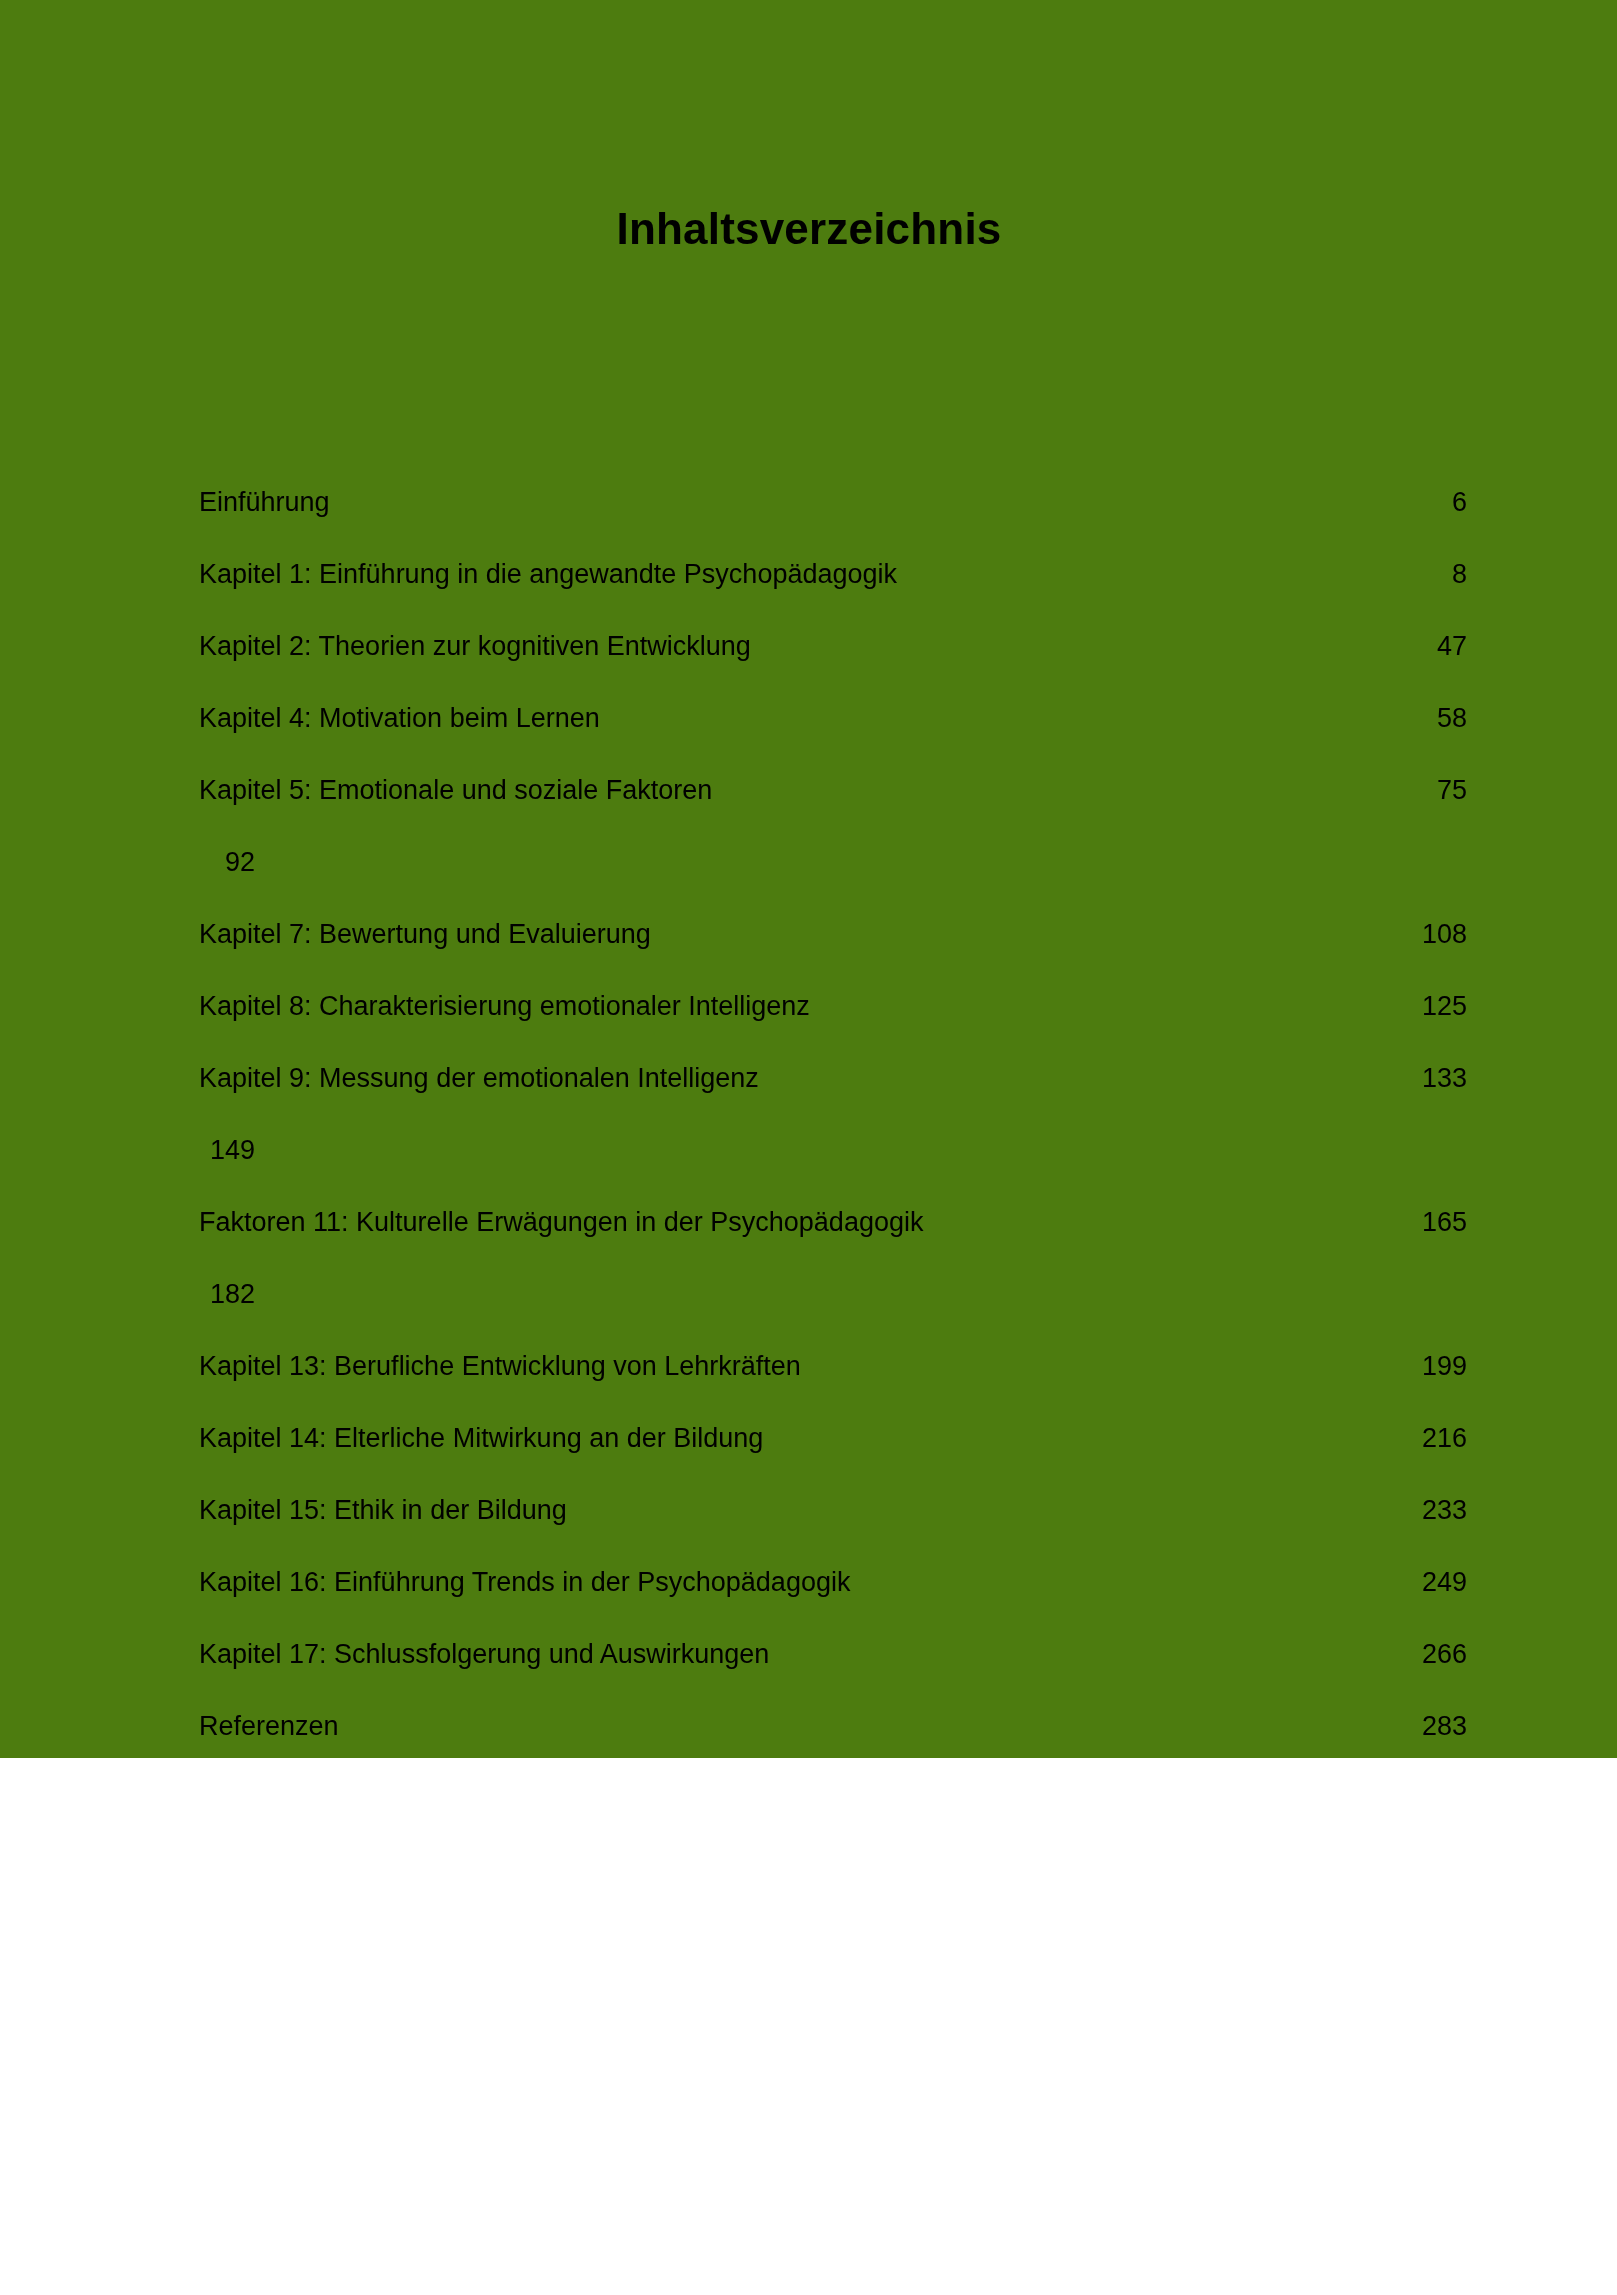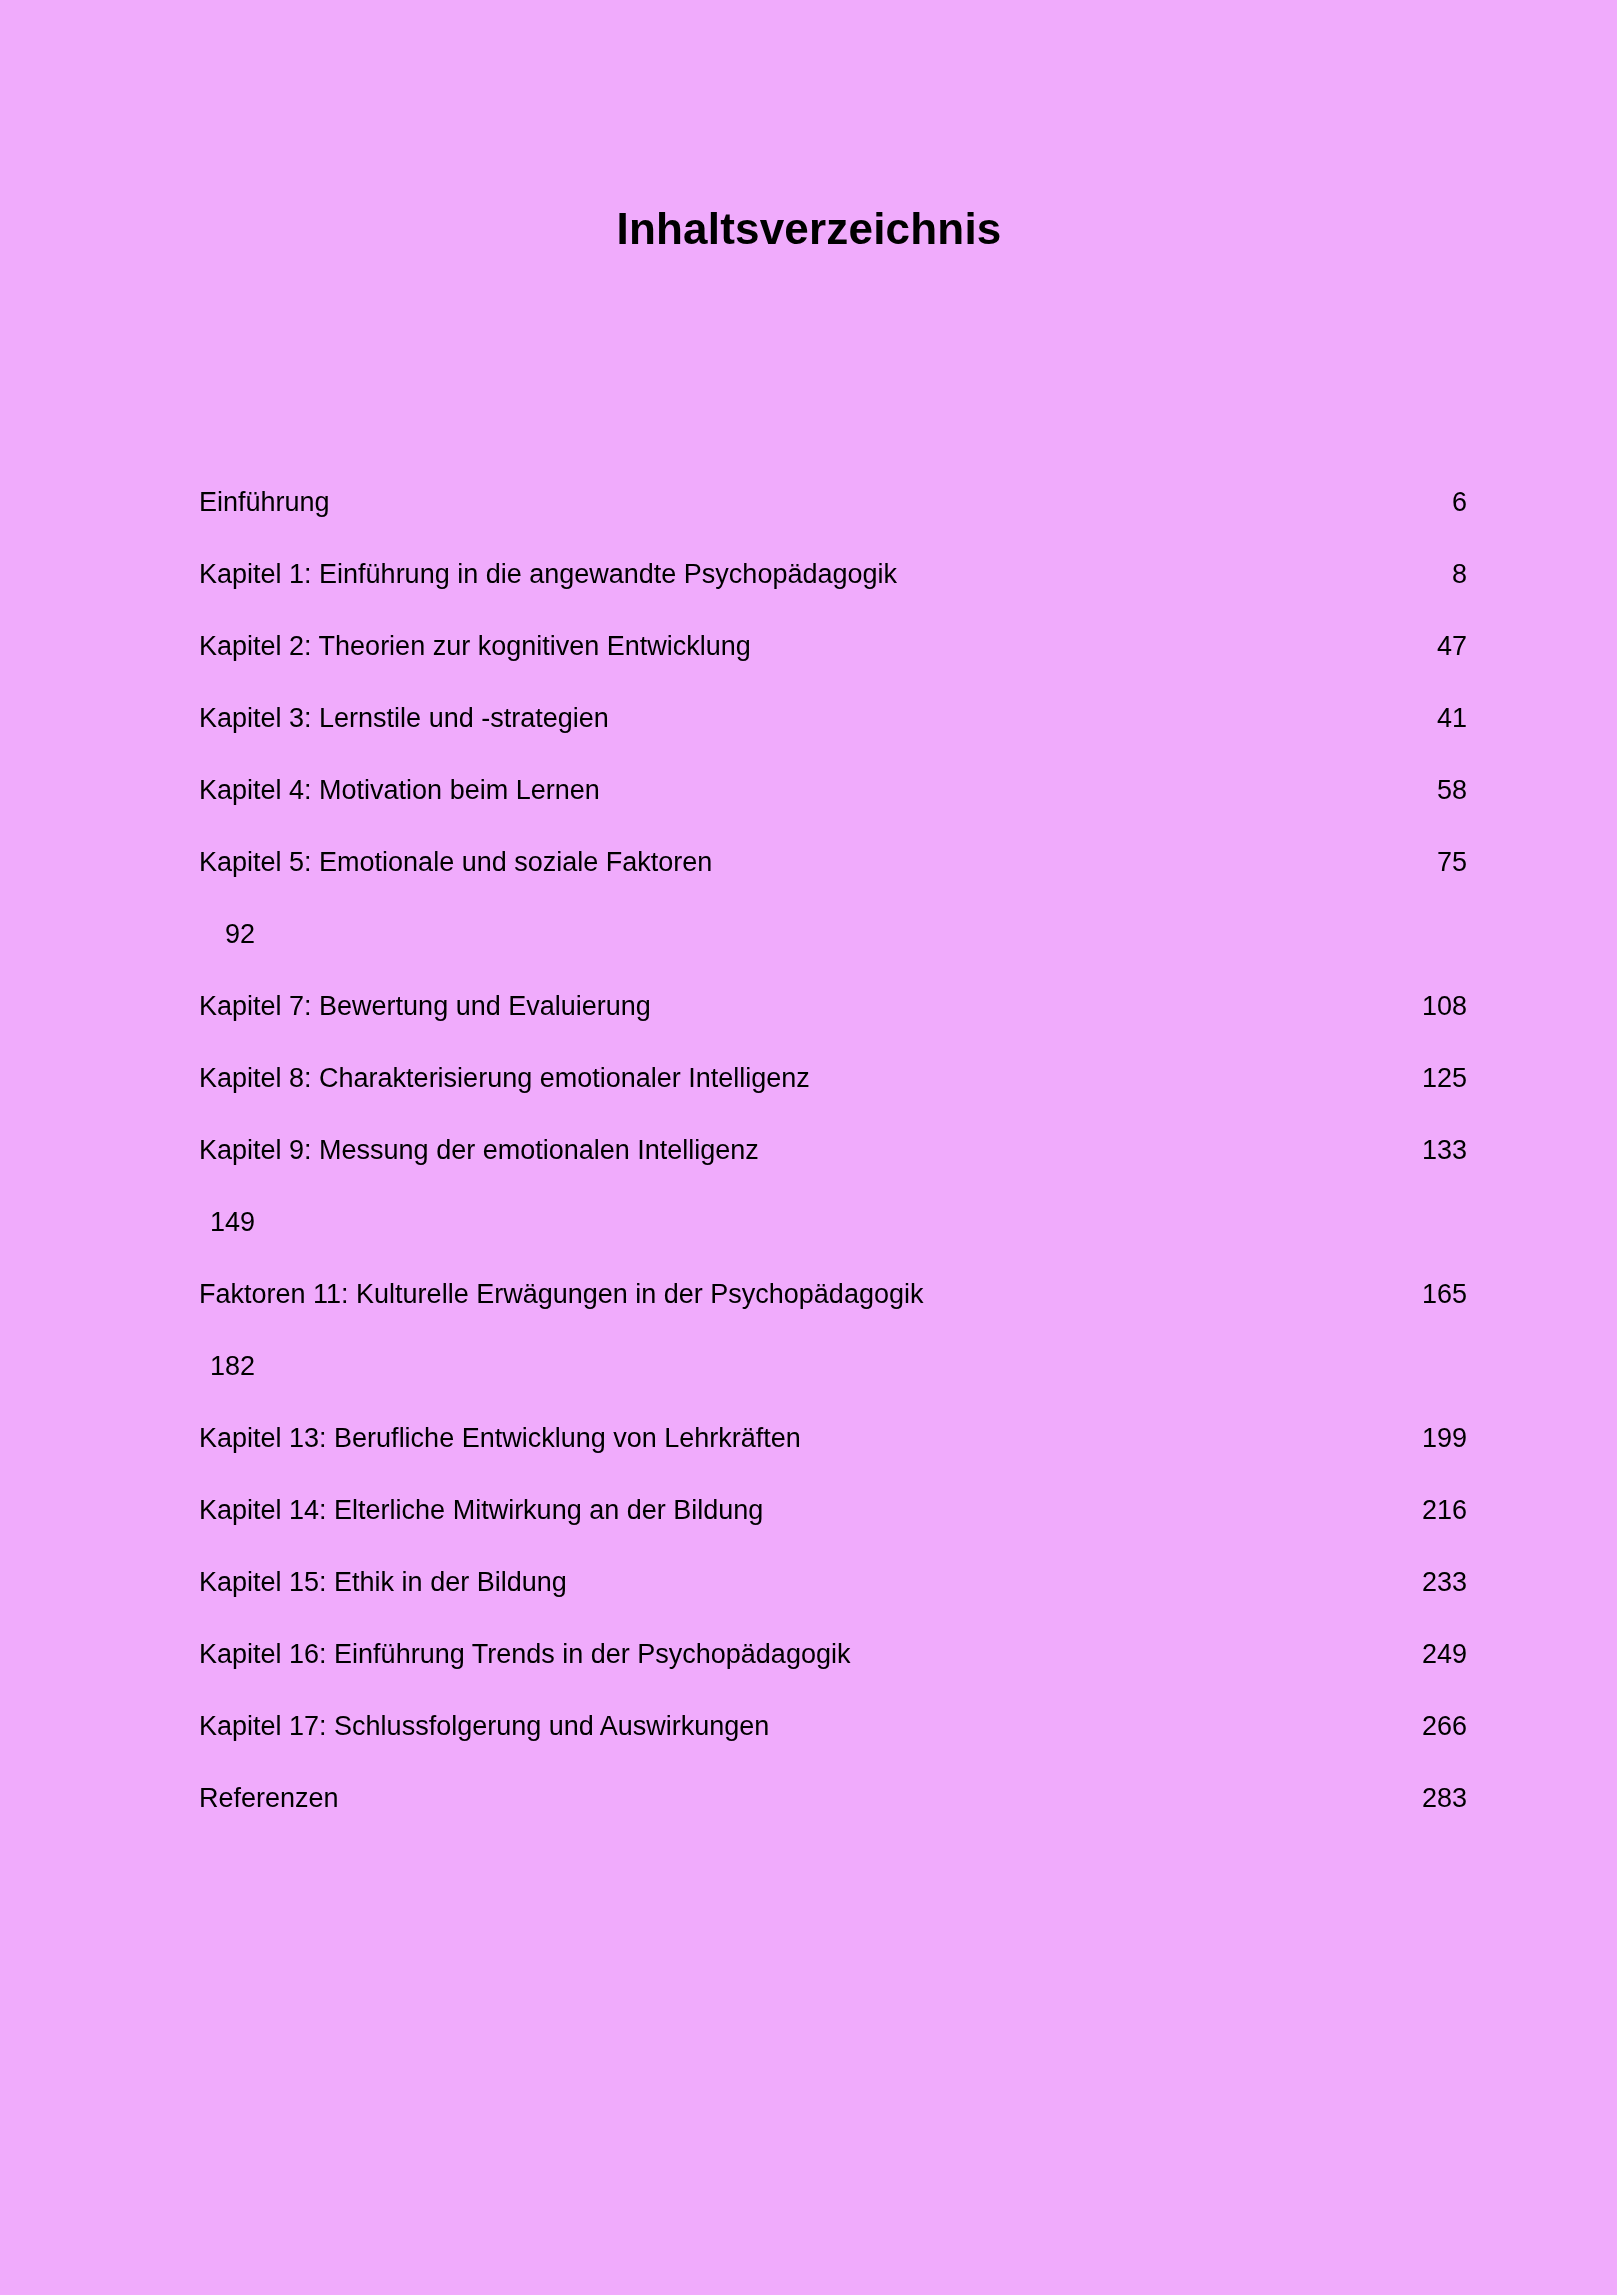--- a/index.html
+++ b/index.html
@@ -10,23 +10,23 @@
   body {
     width: 1618px;
     height: 2295px;
     font-family: "Liberation Sans", sans-serif;
     color: #000000;
     -webkit-font-smoothing: antialiased;
   }
   .page {
     position: relative;
     width: 1618px;
-    height: 2295px;
+    height: 1758px;
     box-sizing: border-box;
-    background: #f0abfc;
+    background: #4d7c0f;
     text-decoration: underline;
   }
   .title {
     position: absolute;
     top: 204px;
     left: 0;
     width: 1618px;
     text-align: center;
     font-size: 44px;
     font-weight: bold;
@@ -73,24 +73,20 @@
     <div class="toc-row">
       <span class="toc-label">Kapitel 1: Einführung in die angewandte Psychopädagogik</span>
       <span class="toc-page">8</span>
     </div>
 
     <div class="toc-row">
       <span class="toc-label">Kapitel 2: Theorien zur kognitiven Entwicklung</span>
       <span class="toc-page">47</span>
     </div>
 
-    <div class="toc-row">
-      <span class="toc-label">Kapitel 3: Lernstile und -strategien</span>
-      <span class="toc-page">41</span>
-    </div>
 
     <div class="toc-row">
       <span class="toc-label">Kapitel 4: Motivation beim Lernen</span>
       <span class="toc-page">58</span>
     </div>
 
     <div class="toc-row">
       <span class="toc-label">Kapitel 5: Emotionale und soziale Faktoren</span>
       <span class="toc-page">75</span>
     </div>

